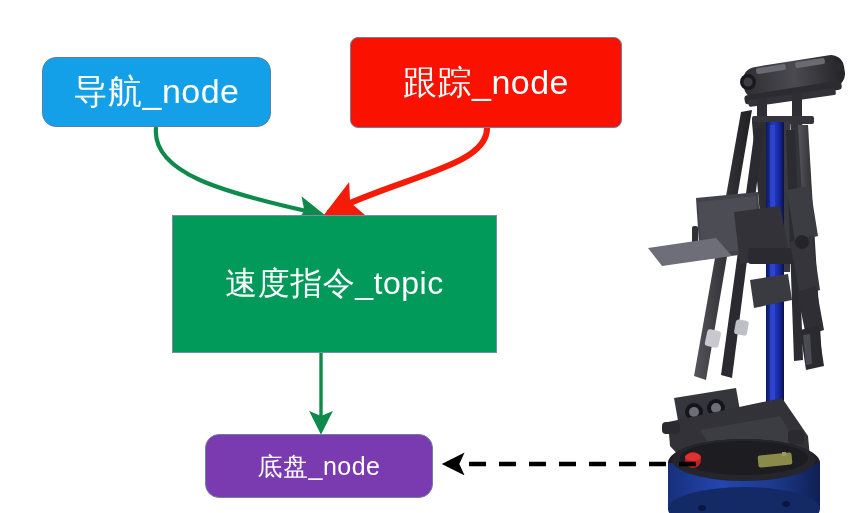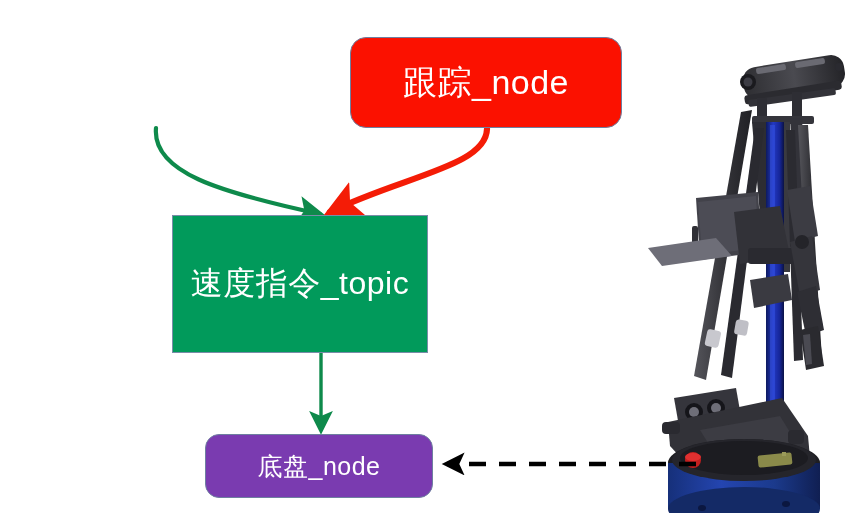--- a/index.html
+++ b/index.html
@@ -39,27 +39,27 @@
     border-radius: 14px;
     font-size: 34px;
   }
   .node-track {
     left: 350px;
     top: 37px;
     width: 272px;
     height: 91px;
     background: #FB1100;
     border: 1px solid #6E7FA0;
-    border-radius: 16px;
+    border-radius: 8px;
     font-size: 34px;
   }
   .node-topic {
     left: 172px;
     top: 215px;
-    width: 256px;
+    width: 325px;
     height: 138px;
     background: #019A5B;
     border: 1px solid #7A8CA8;
     border-radius: 0px;
     font-size: 32px;
   }
   .node-chassis {
     left: 205px;
     top: 434px;
     width: 228px;
@@ -230,20 +230,23 @@
 
     <path d="M156 128 C 152 172, 218 192, 320 214" fill="none" stroke="#0E8A4B" stroke-width="4.2" stroke-linecap="round" marker-end="url(#greenHead)"></path>
 
     <path d="M487 129 C 486 166, 404 176, 330 212" fill="none" stroke="#F41C06" stroke-width="6.2" stroke-linecap="round" marker-end="url(#redHead)"></path>
 
     <path d="M321 353 L321 430" fill="none" stroke="#0E8A4B" stroke-width="3.4" marker-end="url(#greenHead2)"></path>
 
     <path d="M696 464 L447 464" fill="none" stroke="#000000" stroke-width="4.4" stroke-dasharray="17 13" marker-end="url(#blackHead)"></path>
   </svg>
 
+  <div class="node-box node-nav">
+    <span>导航_node</span>
+  </div>
 
   <div class="node-box node-track">
     <span>跟踪_node</span>
   </div>
 
   <div class="node-box node-topic">
     <span>速度指令_topic</span>
   </div>
 
   <div class="node-box node-chassis">

